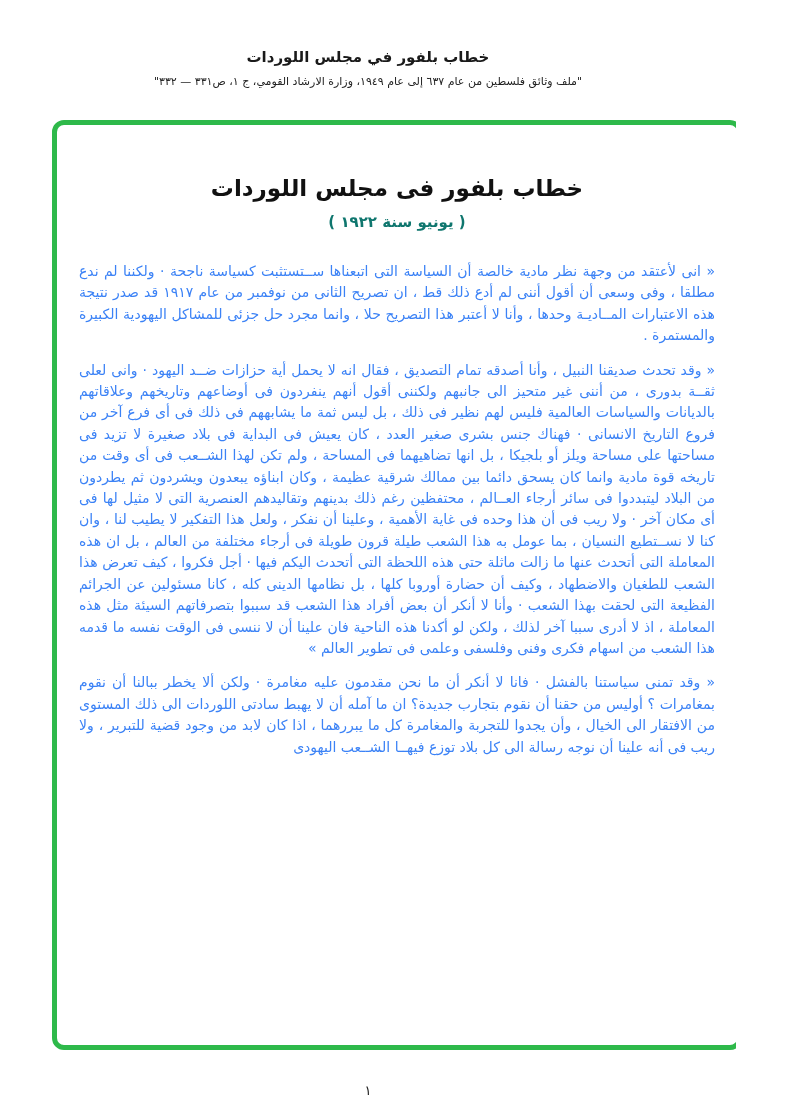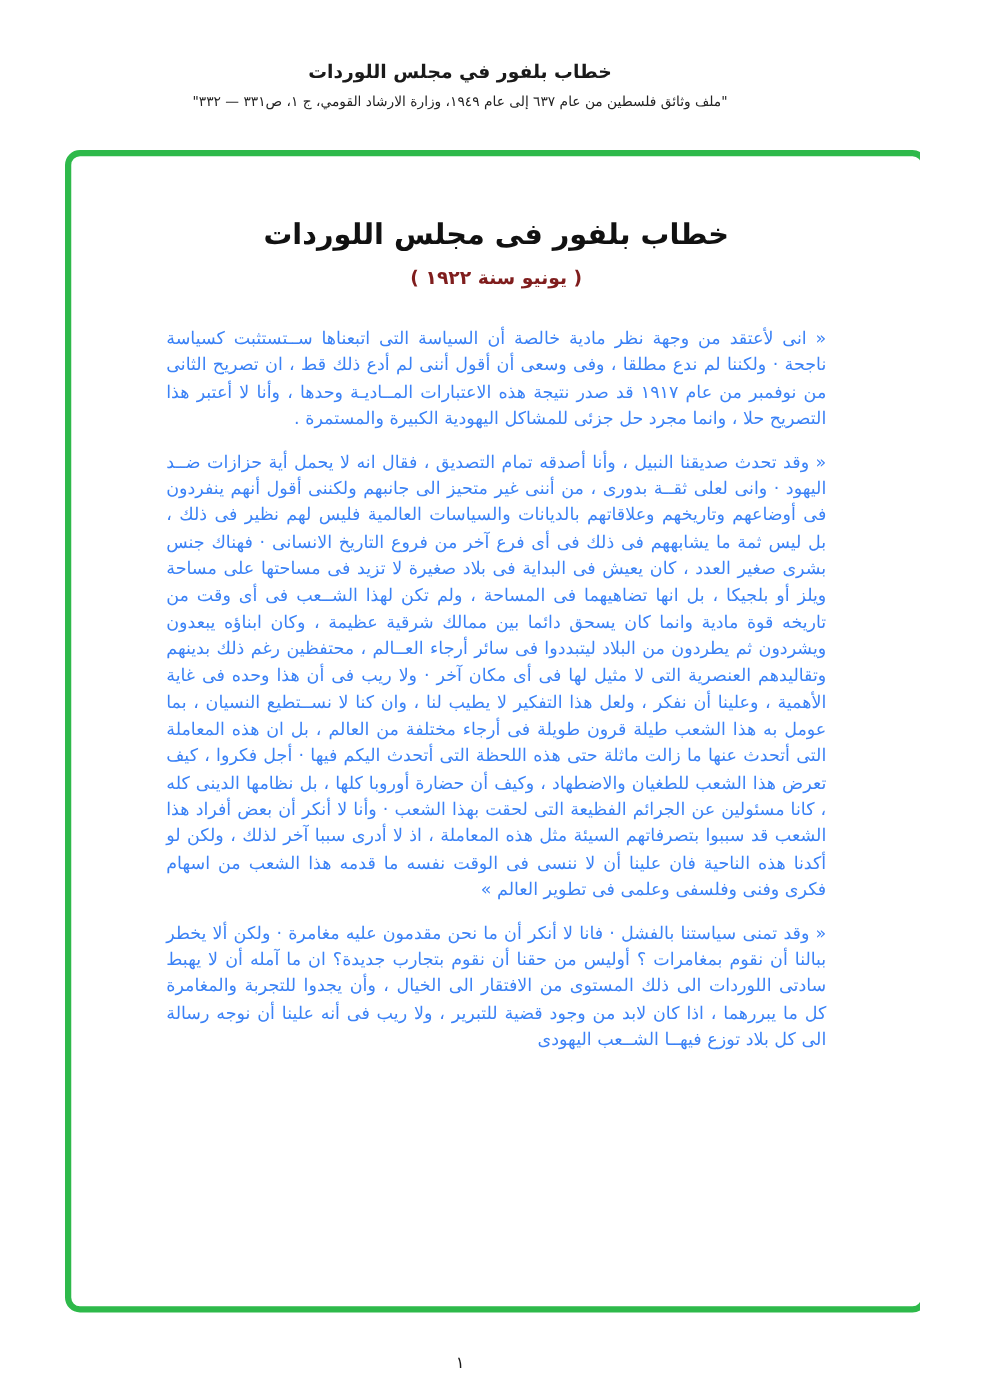--- a/index.html
+++ b/index.html
@@ -34,36 +34,36 @@
   .scan-frame {
     position: absolute;
     left: 52px;
     top: 120px;
     width: 690px;
     height: 930px;
     box-sizing: border-box;
     border: 5px solid #2eb94a;
     border-radius: 12px;
     background: #ffffff;
-    padding: 0 76px;
+    padding: 0 22px;
   }
   .doc-title {
     direction: rtl;
     text-align: center;
     font-size: 23px;
     font-weight: bold;
     color: #111111;
     margin-top: 50px;
   }
   .doc-subtitle {
     direction: rtl;
     text-align: center;
     font-size: 15px;
     font-weight: bold;
-    color: #7f1d1d;
+    color: #0f766e;
     margin-top: 12px;
   }
   .body-text {
     direction: rtl;
     text-align: justify;
     text-align-last: right;
     font-size: 14px;
     line-height: 21.4px;
     color: #3b82f6;
     margin-top: 30px;

